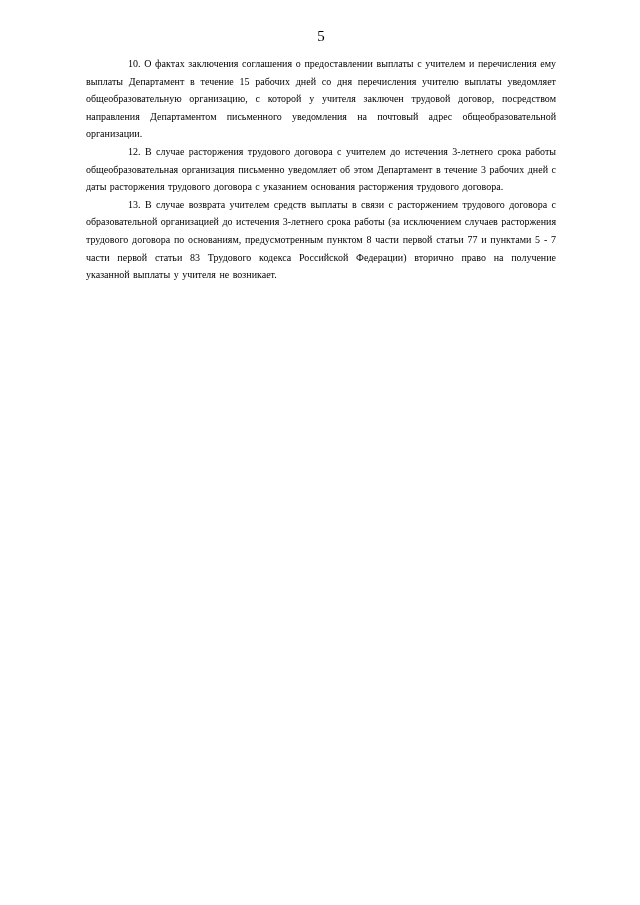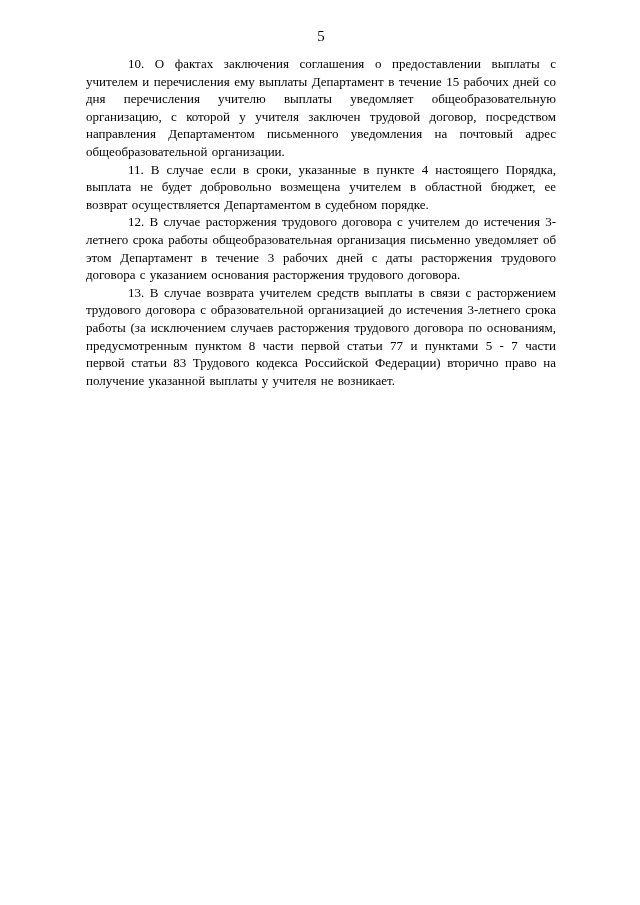--- a/index.html
+++ b/index.html
@@ -19,31 +19,30 @@
     overflow: hidden;
   }
   .page-number {
     text-align: center;
     font-size: 15px;
     line-height: 17px;
     margin-bottom: 10px;
   }
   .doc-body p.para {
     margin: 0;
-    font-size: 13px;
+    font-size: 10px;
     line-height: 17.6px;
     text-align: justify;
     text-indent: 42px;
     word-spacing: 1px;
   }
 </style>
 </head>
 <body>
 
 <div class="page">
   <div class="page-number">5</div>
   <div class="doc-body">
     <p class="para">10. О фактах заключения соглашения о предоставлении выплаты с учителем и перечисления ему выплаты Департамент в течение 15 рабочих дней со дня перечисления учителю выплаты уведомляет общеобразовательную организацию, с которой у учителя заключен трудовой договор, посредством направления Департаментом письменного уведомления на почтовый адрес общеобразовательной организации.</p>
-    <p class="para">11. В случае если в сроки, указанные в пункте 4 настоящего Порядка, выплата не будет добровольно возмещена учителем в областной бюджет, ее возврат осуществляется Департаментом в судебном порядке.</p>
     <p class="para">12. В случае расторжения трудового договора с учителем до истечения 3-летнего срока работы общеобразовательная организация письменно уведомляет об этом Департамент в течение 3 рабочих дней с даты расторжения трудового договора с указанием основания расторжения трудового договора.</p>
     <p class="para">13. В случае возврата учителем средств выплаты в связи с расторжением трудового договора с образовательной организацией до истечения 3-летнего срока работы (за исключением случаев расторжения трудового договора по основаниям, предусмотренным пунктом 8 части первой статьи 77 и пунктами 5 - 7 части первой статьи 83 Трудового кодекса Российской Федерации) вторично право на получение указанной выплаты у учителя не возникает.</p>
   </div>
 </div>
 
 </body></html>

